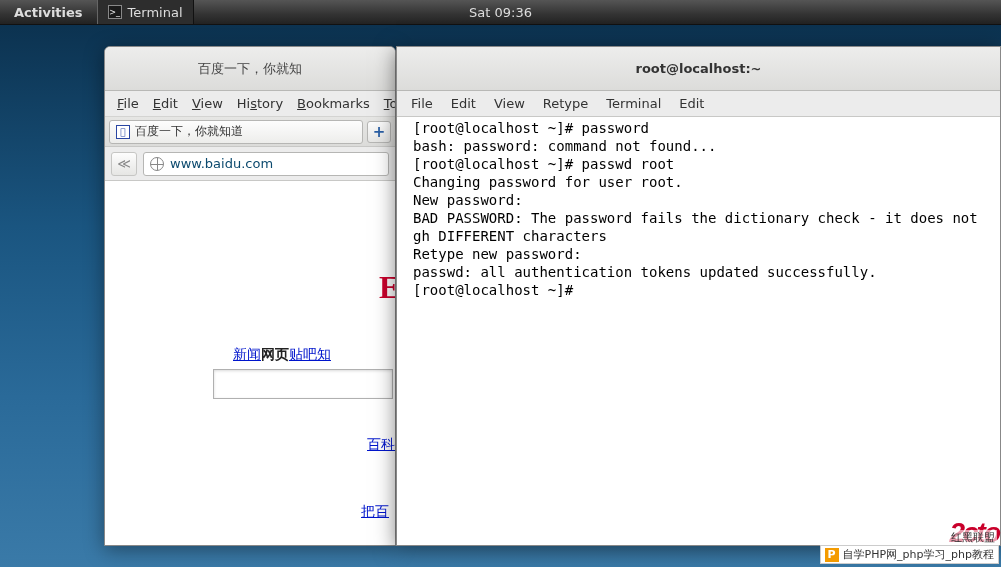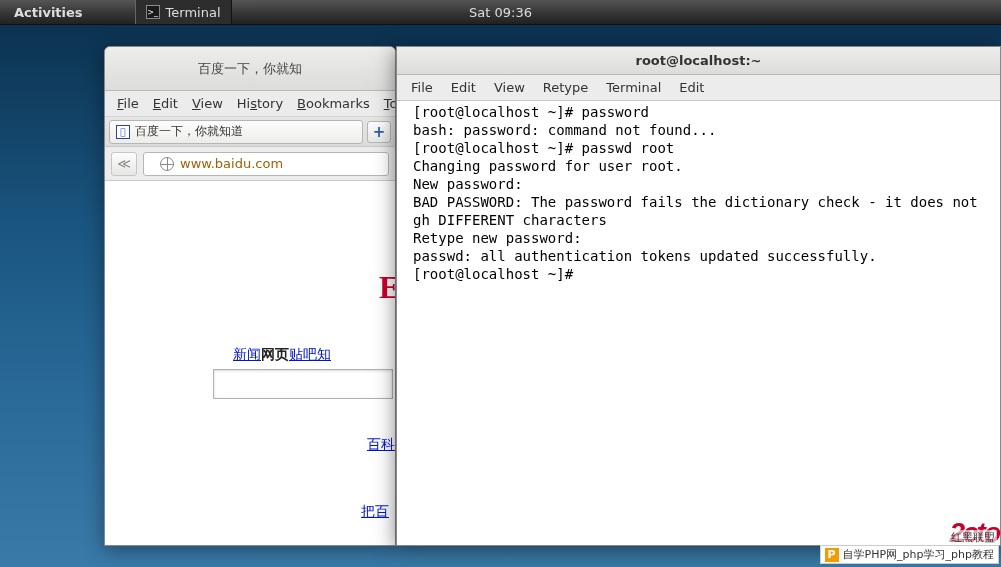--- a/index.html
+++ b/index.html
@@ -8,21 +8,20 @@
   background:linear-gradient(180deg,#0a2e4a 0%,#1a5580 40%,#2a6a99 70%,#3a7aa8 100%);
   font-family:"DejaVu Sans","Cantarell",sans-serif;
   font-size:13px; color:#222; position:relative; overflow:hidden;
 }
 
 .panel {
   position:absolute; top:0; left:0; right:0; height:25px;
   background:linear-gradient(180deg,#555 0%,#333 60%,#222 100%);
   color:#ddd; display:flex; align-items:center; font-size:13px;
   border-bottom:1px solid #111;
-  gap:38px;
 }
 .panel .activities { padding:0 14px; font-weight:bold; cursor:pointer; }
 .panel .task { display:flex; align-items:center; padding:0 10px; background:#2d2d2d; height:100%; border-left:1px solid #666; border-right:1px solid #111;}
 .panel .task .ticon { margin-right:6px; width:14px; height:14px; background:#1a1a1a; border:1px solid #888; display:inline-flex; align-items:center; justify-content:center; font-size:8px; color:#eee;}
 .panel .clock { position:absolute; left:50%; transform:translateX(-50%); font-weight:normal; }
 
 
 .browser {
   position:absolute; top:46px; left:104px; width:292px; height:500px;
   background:#ececec; border:1px solid #888; border-radius:6px 6px 0 0;
@@ -62,22 +61,22 @@
   height:34px; display:flex; align-items:center; gap:6px;
   padding:0 6px; background:#ececec; border-bottom:1px solid #c8c8c6;
 }
 .navbtn {
   width:26px; height:24px; background:linear-gradient(180deg,#fdfdfd,#e6e6e4);
   border:1px solid #c6c6c4; border-radius:3px; display:flex; align-items:center;
   justify-content:center; color:#888; font-size:13px;
 }
 .urlbar {
   flex:1; height:24px; background:#fff; border:1px solid #b6b6b4;
-  border-radius:3px; display:flex; align-items:center; padding:0 16px;
-  font-size:13px; color:#a16207;
+  border-radius:3px; display:flex; align-items:center; padding:0 6px;
+  font-size:13px; color:#0c4a6e;
 }
 .urlbar .globe { width:14px; height:14px; margin-right:6px; border:1px solid #888; border-radius:50%; position:relative;}
 .urlbar .globe::before{content:"";position:absolute;left:0;right:0;top:50%;border-top:1px solid #888;}
 .urlbar .globe::after{content:"";position:absolute;top:0;bottom:0;left:50%;border-left:1px solid #888;}
 .page { flex:1; background:#fff; overflow:hidden; position:relative; }
 .logo { position:absolute; top:88px; left:274px; font-size:32px; font-weight:bold; color:#c9002b; font-family:Georgia,serif;}
 .navlinks { position:absolute; top:165px; left:128px; display:flex; font-size:14px;}
 .navlinks a { color:#0015cc; text-decoration:underline; cursor:pointer;}
 .navlinks a.active { color:#222; text-decoration:none; font-weight:bold;}
 .searchbox {
@@ -89,21 +88,21 @@
 .moretxt { position:absolute; top:322px; left:256px; font-size:14px; color:#0015cc; text-decoration:underline;}
 
 
 .terminal {
   position:absolute; top:46px; left:396px; right:0; height:500px;
   background:#fff; border:1px solid #888;
   box-shadow:0 4px 20px rgba(0,0,0,0.5);
   display:flex; flex-direction:column;
 }
 .term-title {
-  height:28px; background:linear-gradient(180deg,#ededec,#dcdcda);
+  height:44px; background:linear-gradient(180deg,#ededec,#dcdcda);
   border-bottom:1px solid #b8b8b6;
   display:flex; align-items:center; justify-content:center;
   font-weight:bold; font-size:13px; color:#333;
 }
 .term-menu {
   height:26px; display:flex; align-items:center; gap:2px;
   padding:0 6px; background:#ececec; border-bottom:1px solid #c8c8c6;
   font-size:13px; color:#333;
 }
 .term-menu span { padding:2px 8px; cursor:pointer; }

